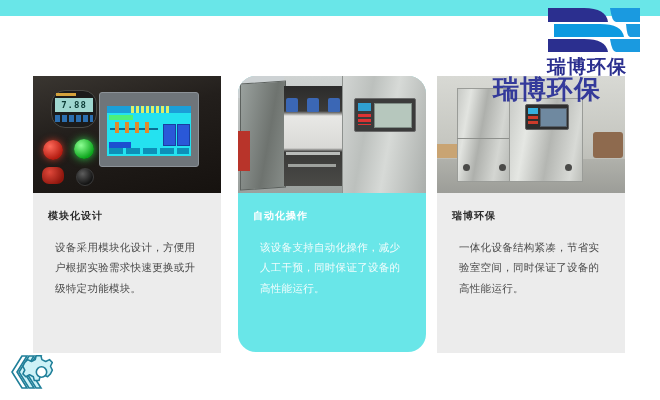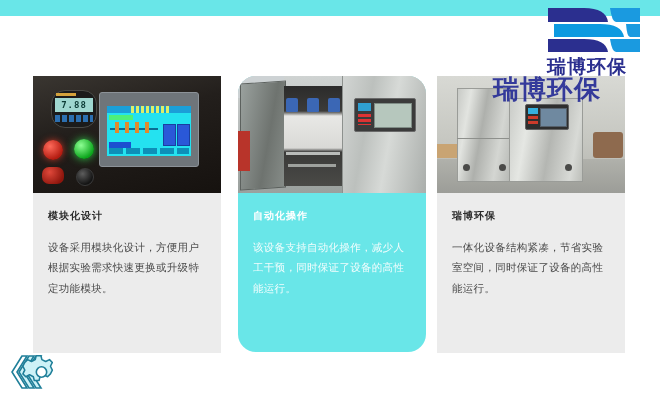--- a/index.html
+++ b/index.html
@@ -101,21 +101,21 @@
     font-family: "DejaVu Serif", "Liberation Serif", serif;
     white-space: nowrap;
   }
   .card-2 .card-heading { color: #ffffff; }
   .card-text {
     font-size: 10.5px;
     line-height: 1.95;
     color: #4a4a4a;
     letter-spacing: 0.3px;
     font-family: "DejaVu Serif", "Liberation Serif", serif;
-    margin: 0;
+    margin: 7px;
   }
   .card-2 .card-text { color: #f2fdfd; }
 
   
   .p1 { background: linear-gradient(165deg,#3a3631 0%,#231f1c 40%,#16120f 100%); }
   .p1 .meter {
     position: absolute; left: 18px; top: 14px; width: 44px; height: 36px;
     background: #1b1b1b; border: 1px solid #4a4a46; border-radius: 14px;
   }
   .p1 .meter-lcd {

